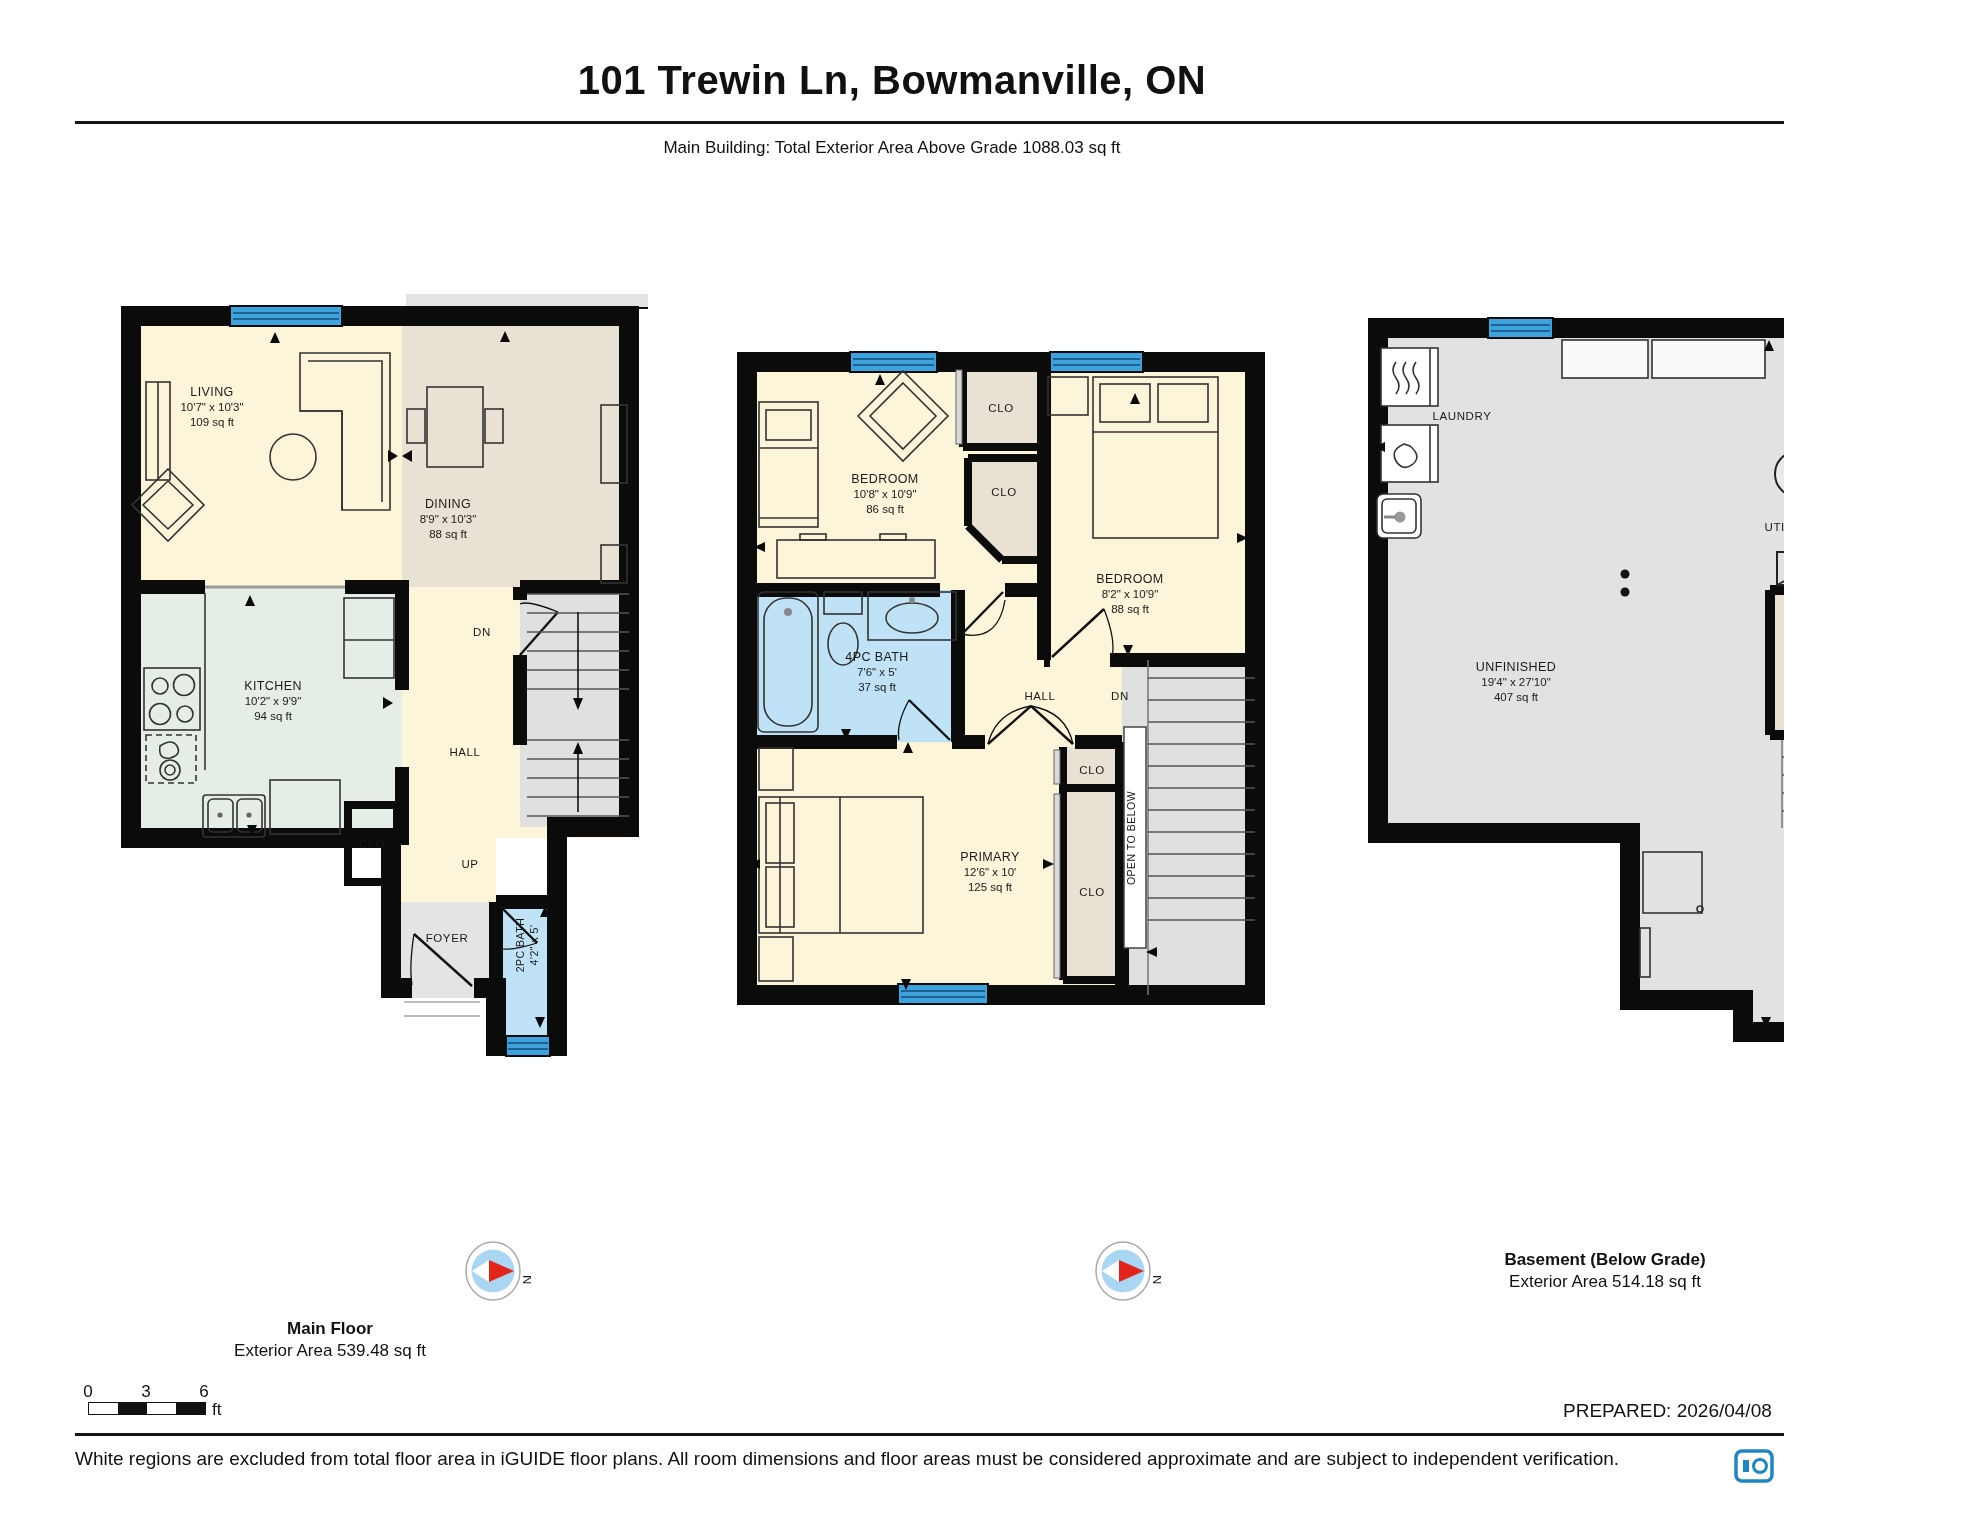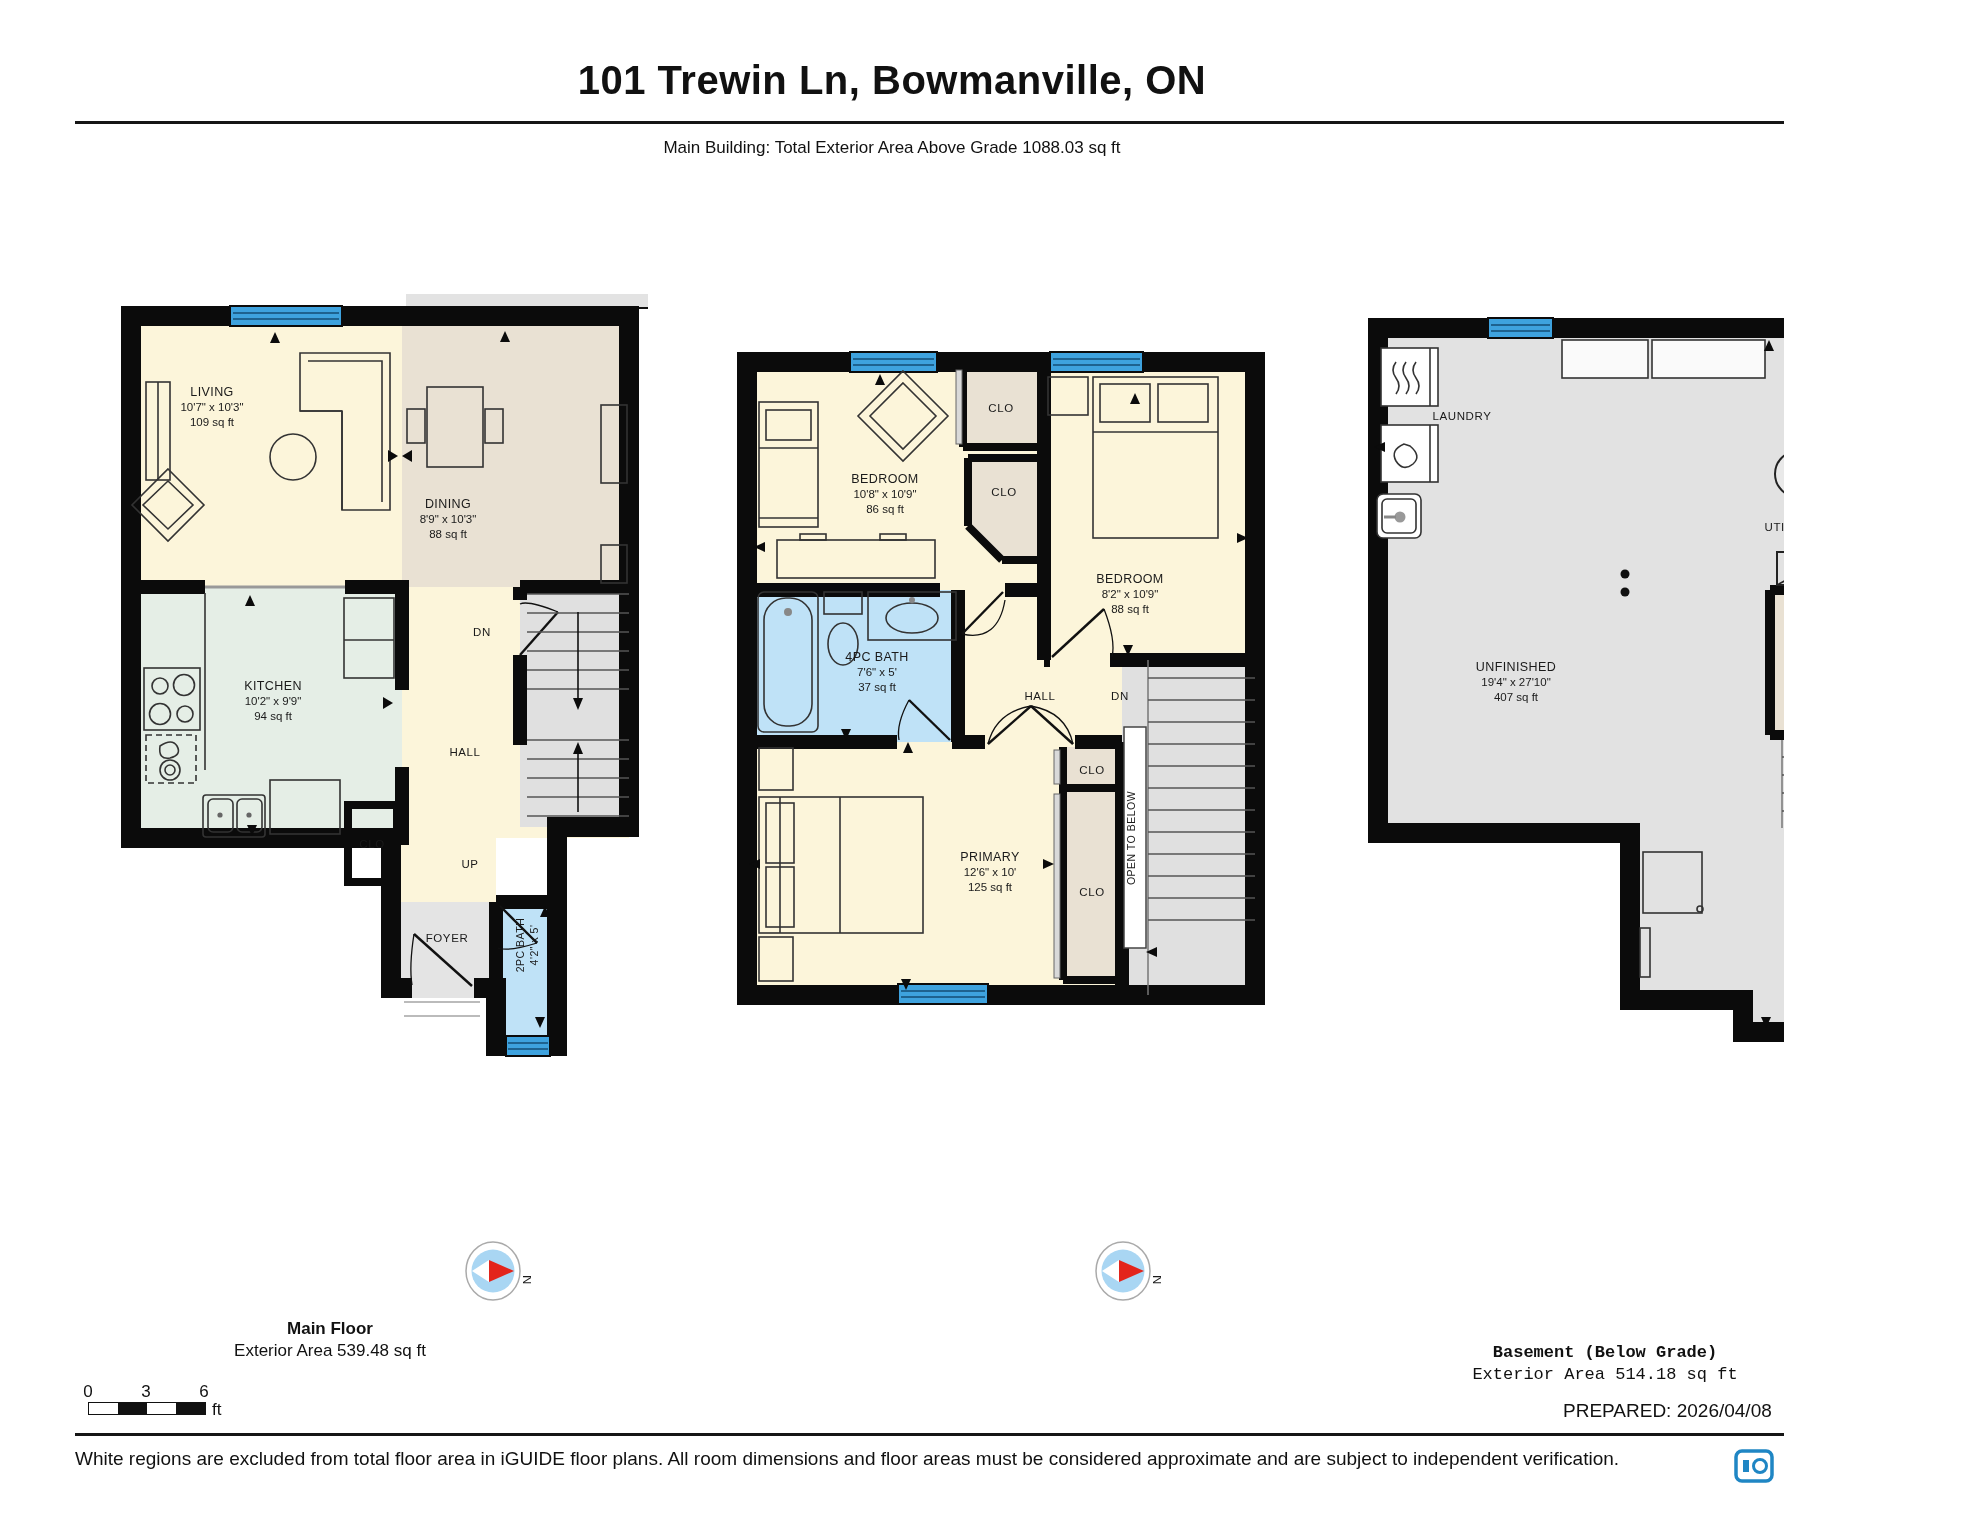--- a/index.html
+++ b/index.html
@@ -6,21 +6,21 @@
   #page{position:relative;width:1784px;height:1536px;background:#fff;
         font-family:"Liberation Sans",sans-serif;color:#111;overflow:hidden;}
   .abs{position:absolute;}
   #title{top:58px;left:0;width:100%;text-align:center;font-size:40px;font-weight:bold;letter-spacing:.5px;}
   #title-rule{top:121px;left:75px;width:1838px;height:3px;background:#151515;}
   #subtitle{top:138px;left:0;width:100%;text-align:center;font-size:17px;}
   .caption{width:400px;text-align:center;line-height:22px;font-size:17px;}
   .caption .cap-name{font-weight:bold;}
   #cap-main{top:1318px;left:130px;}
   #cap-first{top:1318px;left:760px;}
-  #cap-base{top:1342px;left:1405px;font-family:Liberation Mono, monospace;}
+  #cap-base{top:1249px;left:1405px;}
   
   #sb-num0{top:1382px;left:88px;transform:translateX(-50%);font-size:17px;}
   #sb-num3{top:1382px;left:146px;transform:translateX(-50%);font-size:17px;}
   #sb-num6{top:1382px;left:204px;transform:translateX(-50%);font-size:17px;}
   #sb-bar{top:1402px;left:88px;width:116px;height:11px;border:1.5px solid #111;display:flex;}
   #sb-bar div{width:29px;height:100%;}
   .sb-w{background:#fff;}.sb-b{background:#111;}
   #sb-unit{top:1400px;left:212px;font-size:17px;}
   #prepared{top:1400px;left:1563px;width:300px;text-align:left;font-size:19px;}
   #footer-rule{top:1433px;left:75px;width:1838px;height:3px;background:#151515;}

